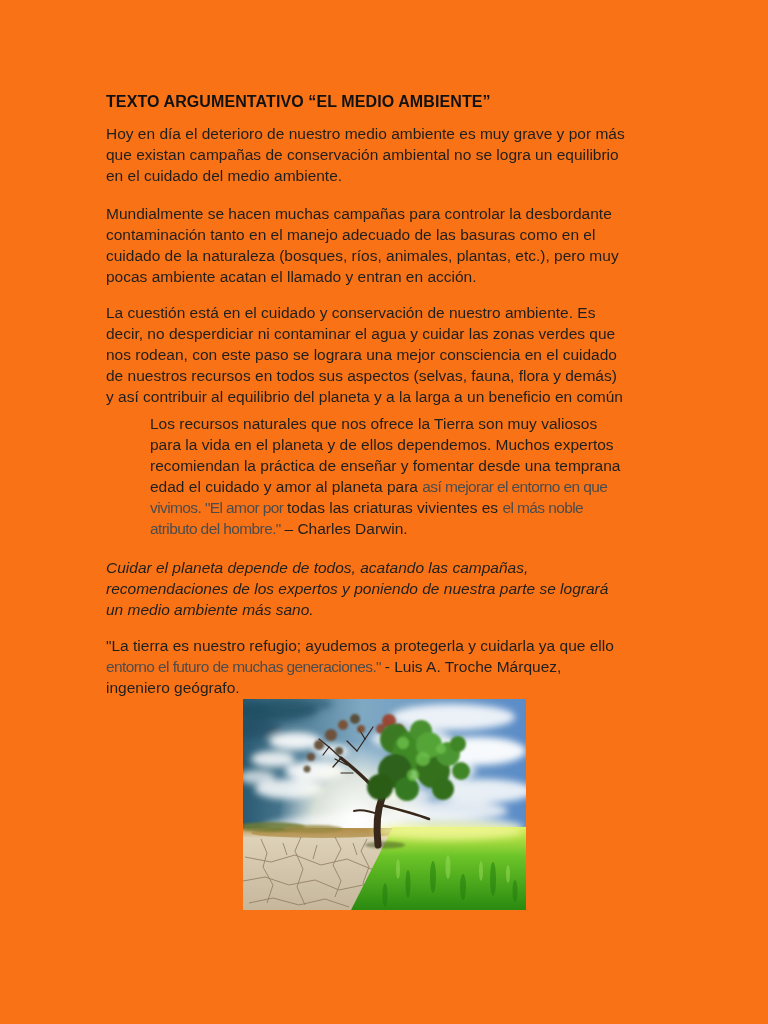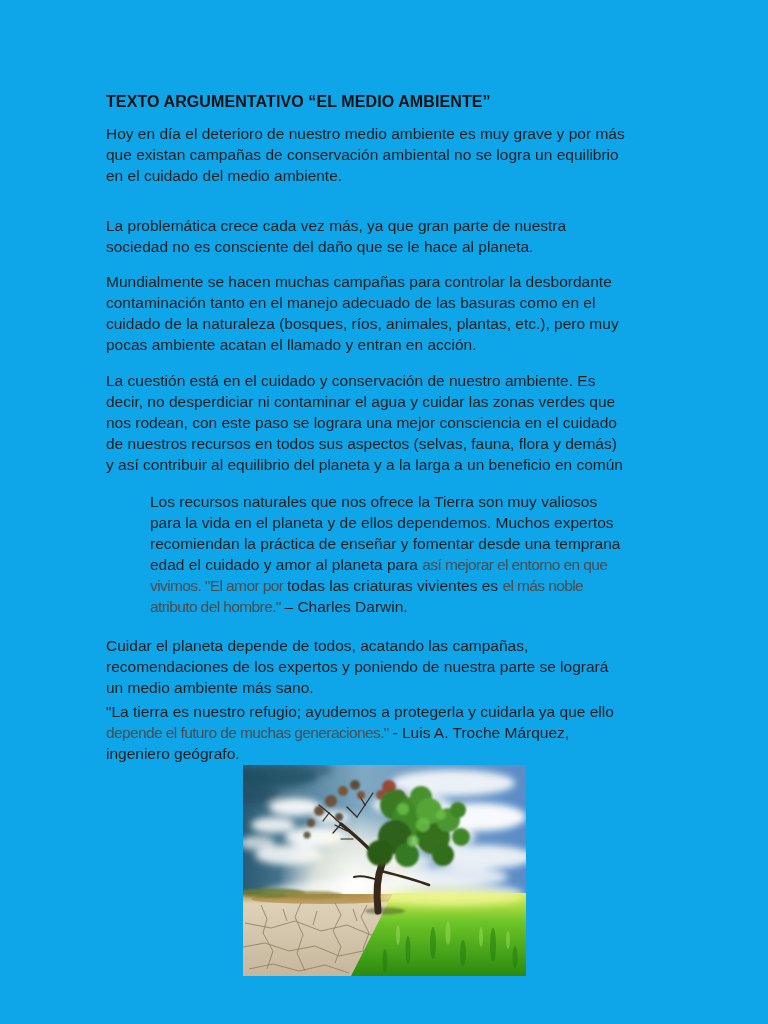--- a/index.html
+++ b/index.html
@@ -5,46 +5,46 @@
   * { margin: 0; padding: 0; box-sizing: border-box; }
   html, body { background: #ffffff; }
   body {
     width: 768px; height: 1024px;
     font-family: "Liberation Sans", sans-serif;
     color: #1d1d1d;
     overflow: hidden;
   }
   .page {
     width: 768px; height: 1024px;
-    background: #0ea5e9;
+    background: #f97316;
     padding-top: 91px;
   }
   .content {
     margin-left: 106px;
     width: 522px;
   }
   .title {
     font-size: 16px;
     font-weight: bold;
     color: #111111;
     letter-spacing: 0.1px;
     line-height: 21px;
     margin-bottom: 11px;
   }
   .para {
     font-size: 15.5px;
     line-height: 21px;
     color: #1f1f1f;
   }
-  .p1 { margin-bottom: 29px; }
+  .p1 { margin-bottom: 17px; }
   .p2 { margin-bottom: 14px; }
   .p3 { margin-bottom: 15px; }
-  .p4 { margin-bottom: 16px; }
+  .p4 { margin-bottom: 6px; }
   .p5 { margin-bottom: 18px; margin-left: 44px; }
-  .p6 { margin-bottom: 3px; }
+  .p6 { margin-bottom: 15px; font-style: italic; }
   .p7 { margin-bottom: 0; }
   .cond {
     color: #4c4c4c;
     letter-spacing: -0.6px;
   }
   .fig {
     width: 283px;
     margin: 1px auto 0 auto;
   }
   .fig svg { display: block; }
@@ -52,31 +52,30 @@
 </head>
 <body>
 
 <div class="page">
   <div class="content">
 
     <h1 class="title">TEXTO ARGUMENTATIVO “EL MEDIO AMBIENTE”</h1>
 
     <p class="para p1"><span>Hoy en día el deterioro de nuestro medio ambiente es muy grave y por más que existan campañas de conservación ambiental no se logra un equilibrio en el cuidado del medio ambiente.</span></p>
 
-    <p class="para p2"><span>La problemática crece cada vez más, ya que gran parte de nuestra sociedad no es consciente del daño que se le hace al planeta.</span></p>
 
     <p class="para p3"><span>Mundialmente se hacen muchas campañas para controlar la desbordante contaminación tanto en el manejo adecuado de las basuras como en el cuidado de la naturaleza (bosques, ríos, animales, plantas, etc.), pero muy pocas ambiente acatan el llamado y entran en acción.</span></p>
 
     <p class="para p4"><span>La cuestión está en el cuidado y conservación de nuestro ambiente. Es decir, no desperdiciar ni contaminar el agua y cuidar las zonas verdes que nos rodean, con este paso se lograra una mejor consciencia en el cuidado de nuestros recursos en todos sus aspectos (selvas, fauna, flora y demás) y así contribuir al equilibrio del planeta y a la larga a un beneficio en común</span></p>
 
     <p class="para p5"><span>Los recursos naturales que nos ofrece la Tierra son muy valiosos para la vida en el planeta y de ellos dependemos. Muchos expertos recomiendan la práctica de enseñar y fomentar desde una temprana edad el cuidado y amor al planeta para </span><span class="cond">así mejorar el entorno en que vivimos. "El amor por </span><span>todas las criaturas vivientes es </span><span class="cond">el más noble atributo del hombre." </span><span>– Charles Darwin.</span></p>
 
     <p class="para p6"><span>Cuidar el planeta depende de todos, acatando las campañas, recomendaciones de los expertos y poniendo de nuestra parte se logrará un medio ambiente más sano.</span></p>
 
-    <p class="para p7"><span>"La tierra es nuestro refugio; ayudemos a protegerla y cuidarla ya que ello </span><span class="cond">depende el futuro de muchas generaciones." </span><span> - Luis A. Troche Márquez, ingeniero geógrafo.</span></p>
+    <p class="para p7"><span>"La tierra es nuestro refugio; ayudemos a protegerla y cuidarla ya que ello </span><span class="cond">entorno el futuro de muchas generaciones." </span><span> - Luis A. Troche Márquez, ingeniero geógrafo.</span></p>
 
   </div>
 
   <figure class="fig">
     <svg viewBox="0 0 283 211" width="283" height="211" role="img">
       <defs>
         <linearGradient id="skyG" x1="0" y1="0" x2="1" y2="0">
           <stop offset="0" stop-color="#2a5b72"></stop>
           <stop offset="0.42" stop-color="#7fa8c2"></stop>
           <stop offset="1" stop-color="#5b8cc8"></stop>

